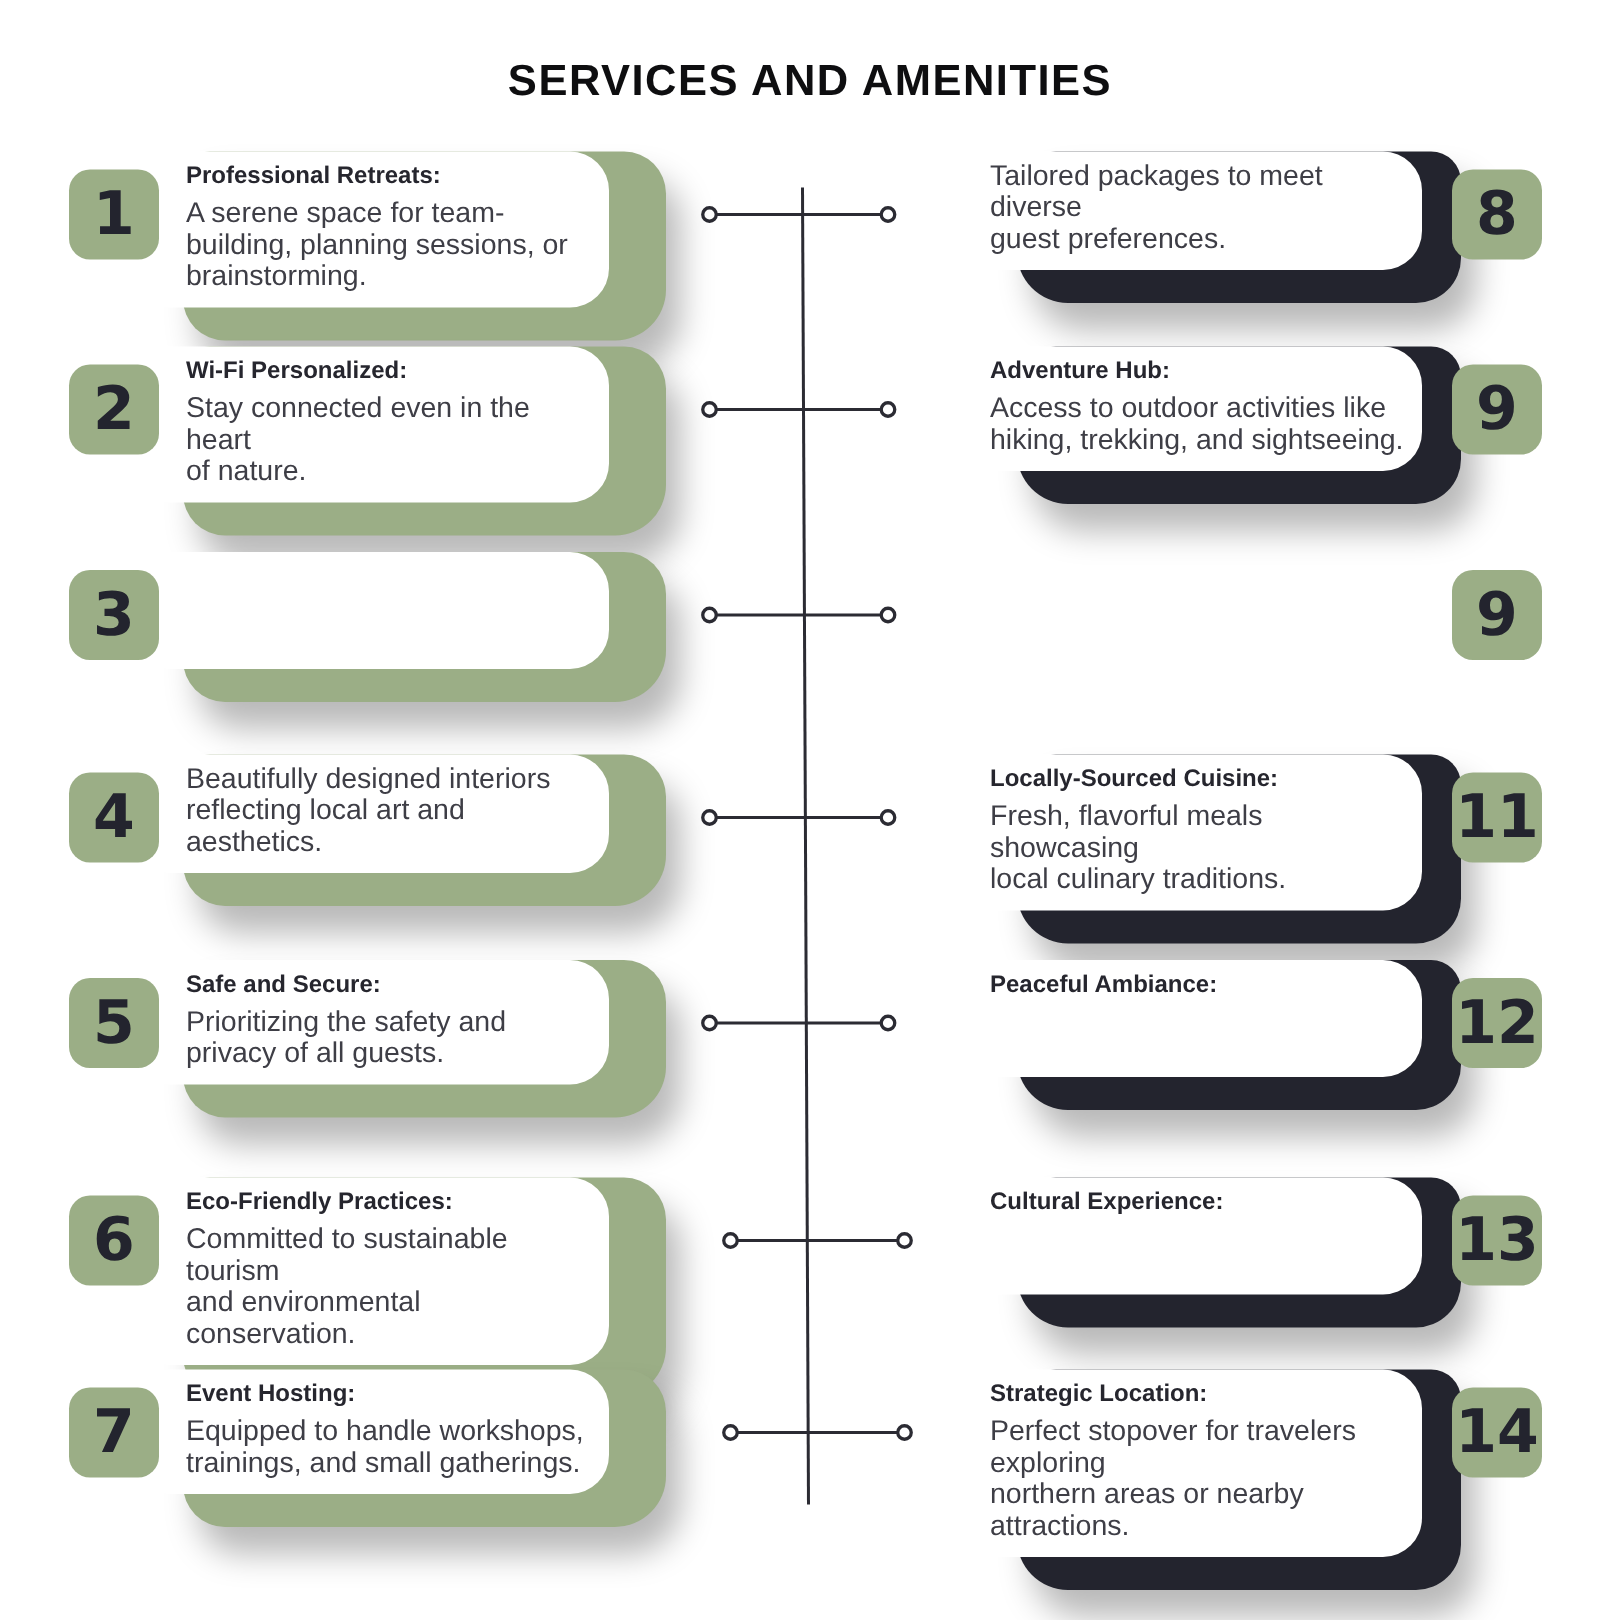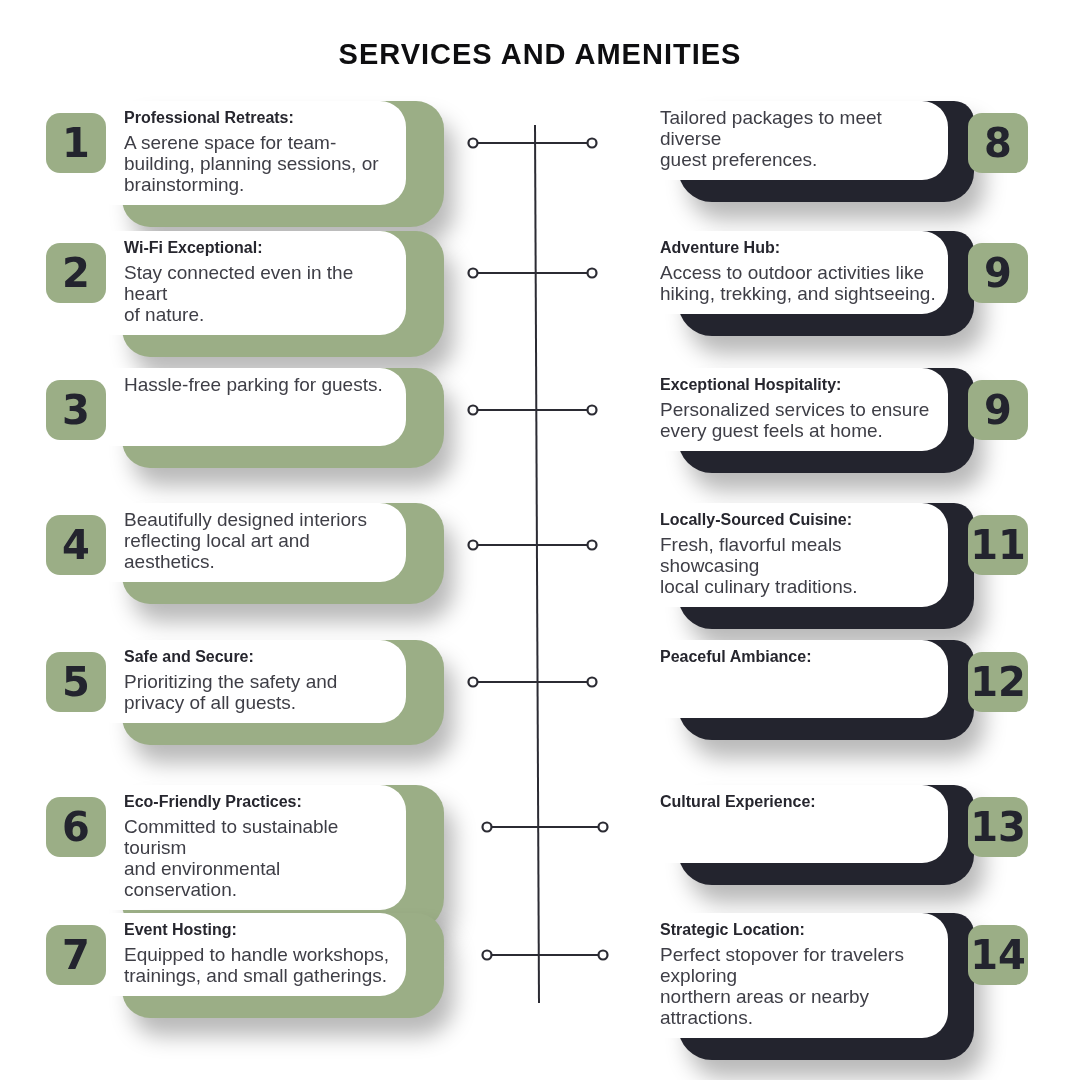--- a/index.html
+++ b/index.html
@@ -82,33 +82,32 @@
 brainstorming.</div>
       </div>
     </div>
   </div>
 
   <div class="item left r2">
     <div class="num">2</div>
     <div class="card">
       <div class="underlay"></div>
       <div class="face">
-        <div class="heading">Wi-Fi Exceptional:</div>
+        <div class="heading">Wi-Fi Personalized:</div>
         <div class="desc">Stay connected even in the heart
 of nature.</div>
       </div>
     </div>
   </div>
 
   <div class="item left r3">
     <div class="num">3</div>
     <div class="card">
       <div class="underlay"></div>
       <div class="face">
-        <div class="desc">Hassle-free parking for guests.</div>
       </div>
     </div>
   </div>
 
   <div class="item left r4">
     <div class="num">4</div>
     <div class="card">
       <div class="underlay"></div>
       <div class="face">
         <div class="desc">Beautifully designed interiors
@@ -171,28 +170,20 @@
       <div class="face">
         <div class="heading">Adventure Hub:</div>
         <div class="desc">Access to outdoor activities like
 hiking, trekking, and sightseeing.</div>
       </div>
     </div>
   </div>
 
   <div class="item right r3">
     <div class="num">9</div>
-    <div class="card">
-      <div class="underlay"></div>
-      <div class="face">
-        <div class="heading">Exceptional Hospitality:</div>
-        <div class="desc">Personalized services to ensure
-every guest feels at home.</div>
-      </div>
-    </div>
   </div>
 
   <div class="item right r4">
     <div class="num">11</div>
     <div class="card">
       <div class="underlay"></div>
       <div class="face">
         <div class="heading">Locally-Sourced Cuisine:</div>
         <div class="desc">Fresh, flavorful meals showcasing
 local culinary traditions.</div>

